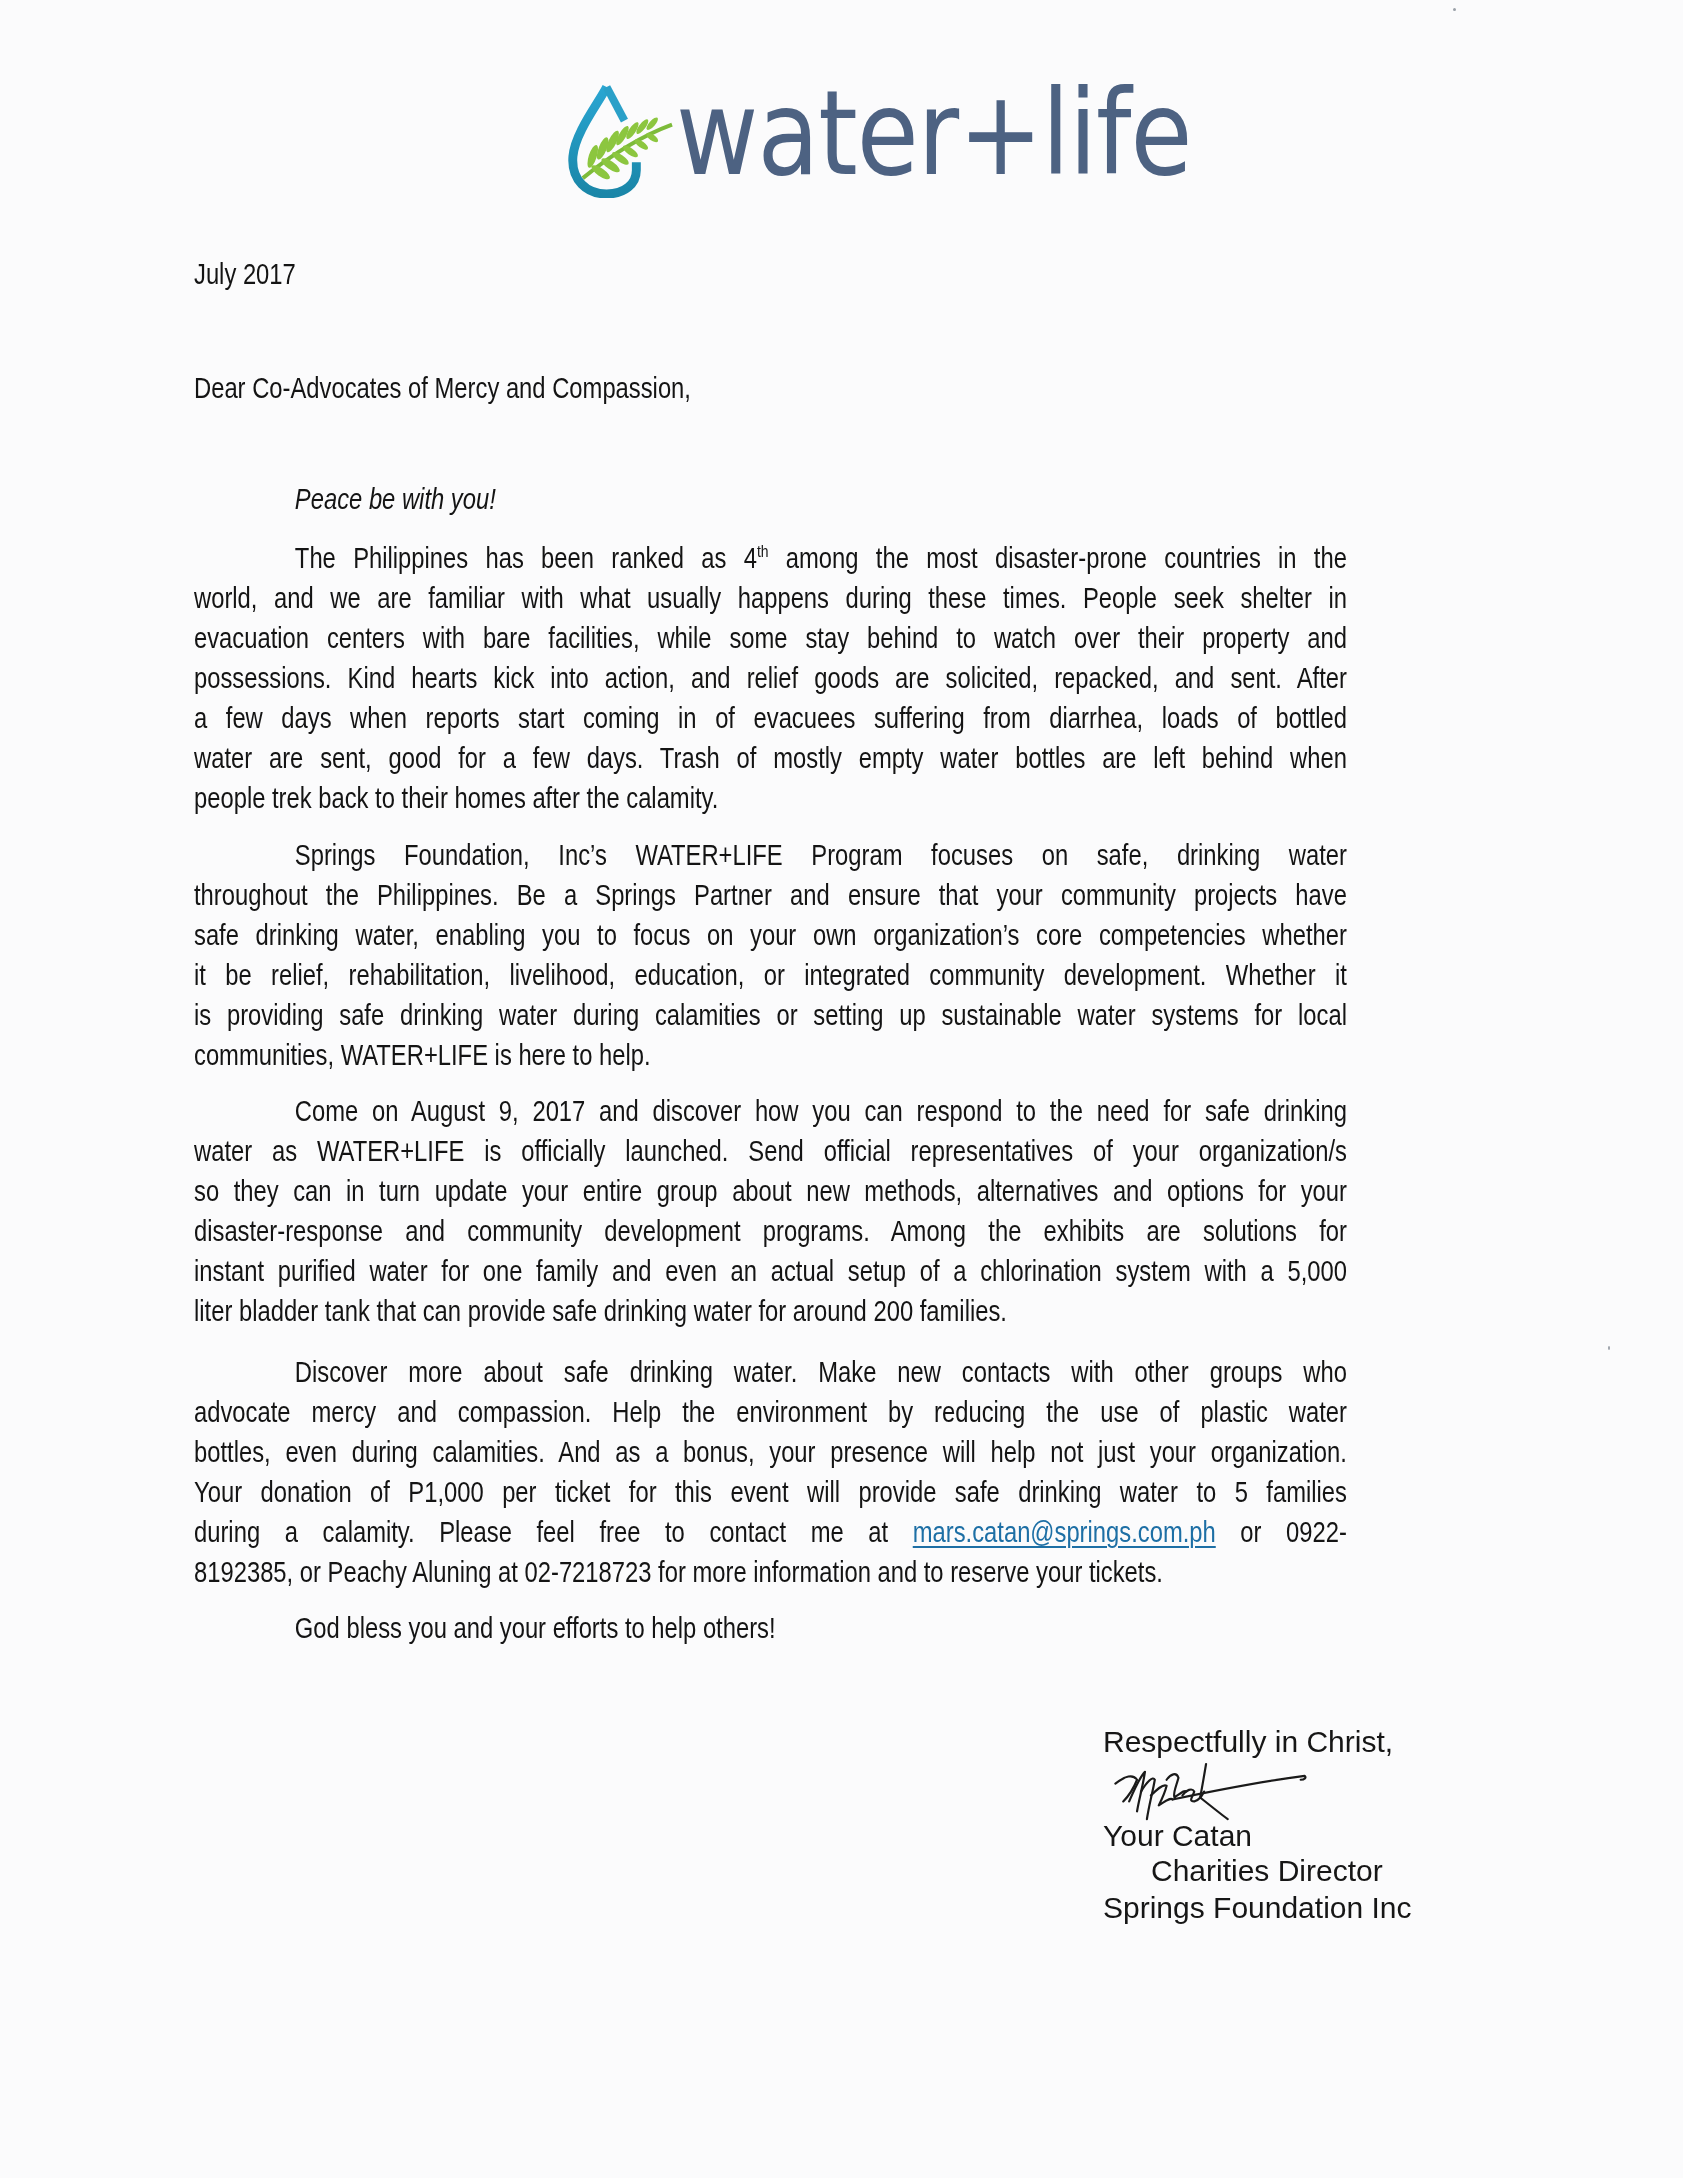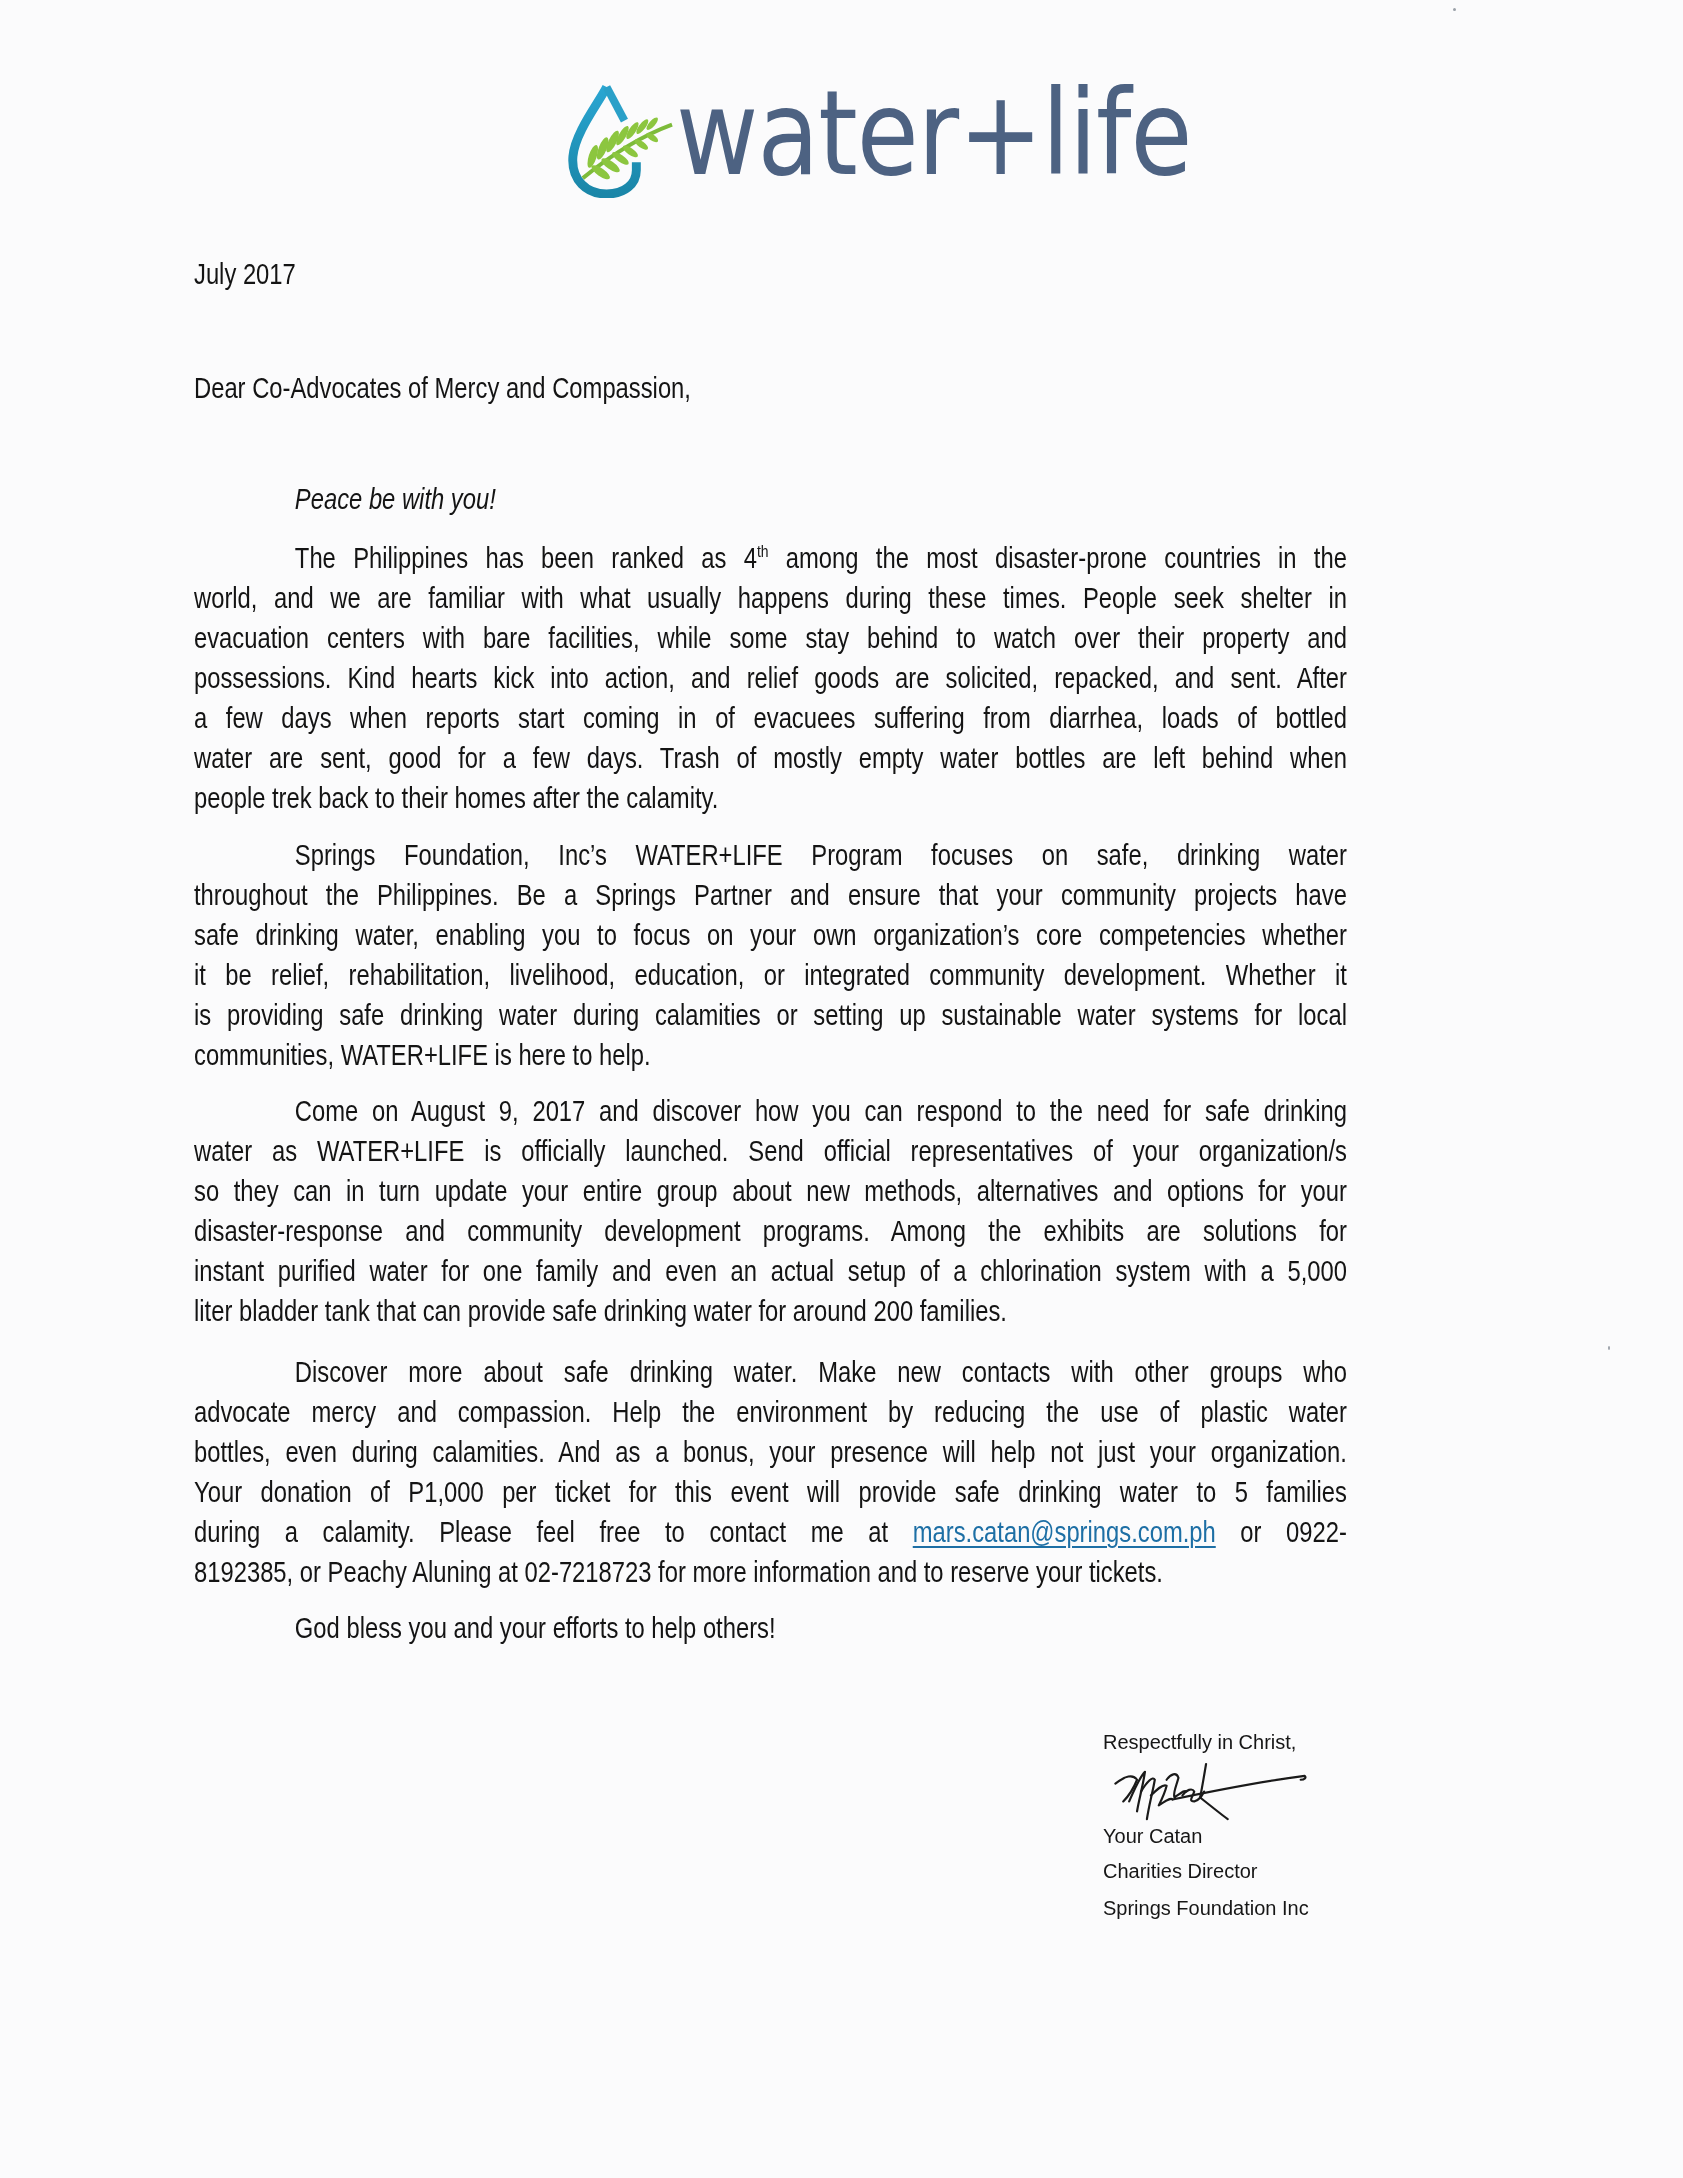--- a/index.html
+++ b/index.html
@@ -49,21 +49,21 @@
     overflow: hidden;
   }
   .indent { padding-left: 123px; }
   .italic { font-style: italic; }
   sup.ord { font-size: 17px; line-height: 0; vertical-align: 11px; }
   a.email { color: #1d6fa5; text-decoration: underline; text-decoration-thickness: 2px; text-underline-offset: 4px; }
 
   
   .closing {
     position: absolute; left: 1103px;
-    font-size: 20px; line-height: 36px;
+    font-size: 30px; line-height: 36px;
     white-space: nowrap;
     color: #161616;
   }
   .signature { position: absolute; left: 1111px; top: 1762px; width: 198px; height: 69px; }
 </style>
 </head>
 <body>
 
 <div class="scan-dot" style="left:1453px; top:8px;"></div>
 <div class="scan-dot" style="left:1608px; top:1346px; width:2px; height:4px;"></div>
@@ -164,15 +164,15 @@
     <path d="M40 34 C46 28, 52 22, 56 24 C54 32, 50 40, 48 44 C54 40, 60 36, 62 38"></path>
     <path d="M56 18 C60 12, 66 10, 68 16 C66 24, 62 32, 64 36 C70 32, 74 28, 76 30"></path>
     <path d="M72 34 C76 28, 82 26, 84 30 C82 36, 78 40, 84 40 C90 38, 92 34, 94 30"></path>
     <path d="M96 2 C94 14, 92 26, 90 36"></path>
     <path d="M90 36 C100 44, 110 52, 118 58"></path>
     <path d="M62 38 C100 30, 150 20, 196 14 C198 16, 196 18, 192 18"></path>
   </g>
 </svg>
 
 <div class="closing" style="top:1818px;">Your Catan</div>
-<div class="closing" style="top:1853px;">Charities Director</div>
+<div class="closing" style="top:1853px;margin-left:48px;">Charities Director</div>
 <div class="closing" style="top:1890px;">Springs Foundation Inc</div>
 
 
 </body></html>

